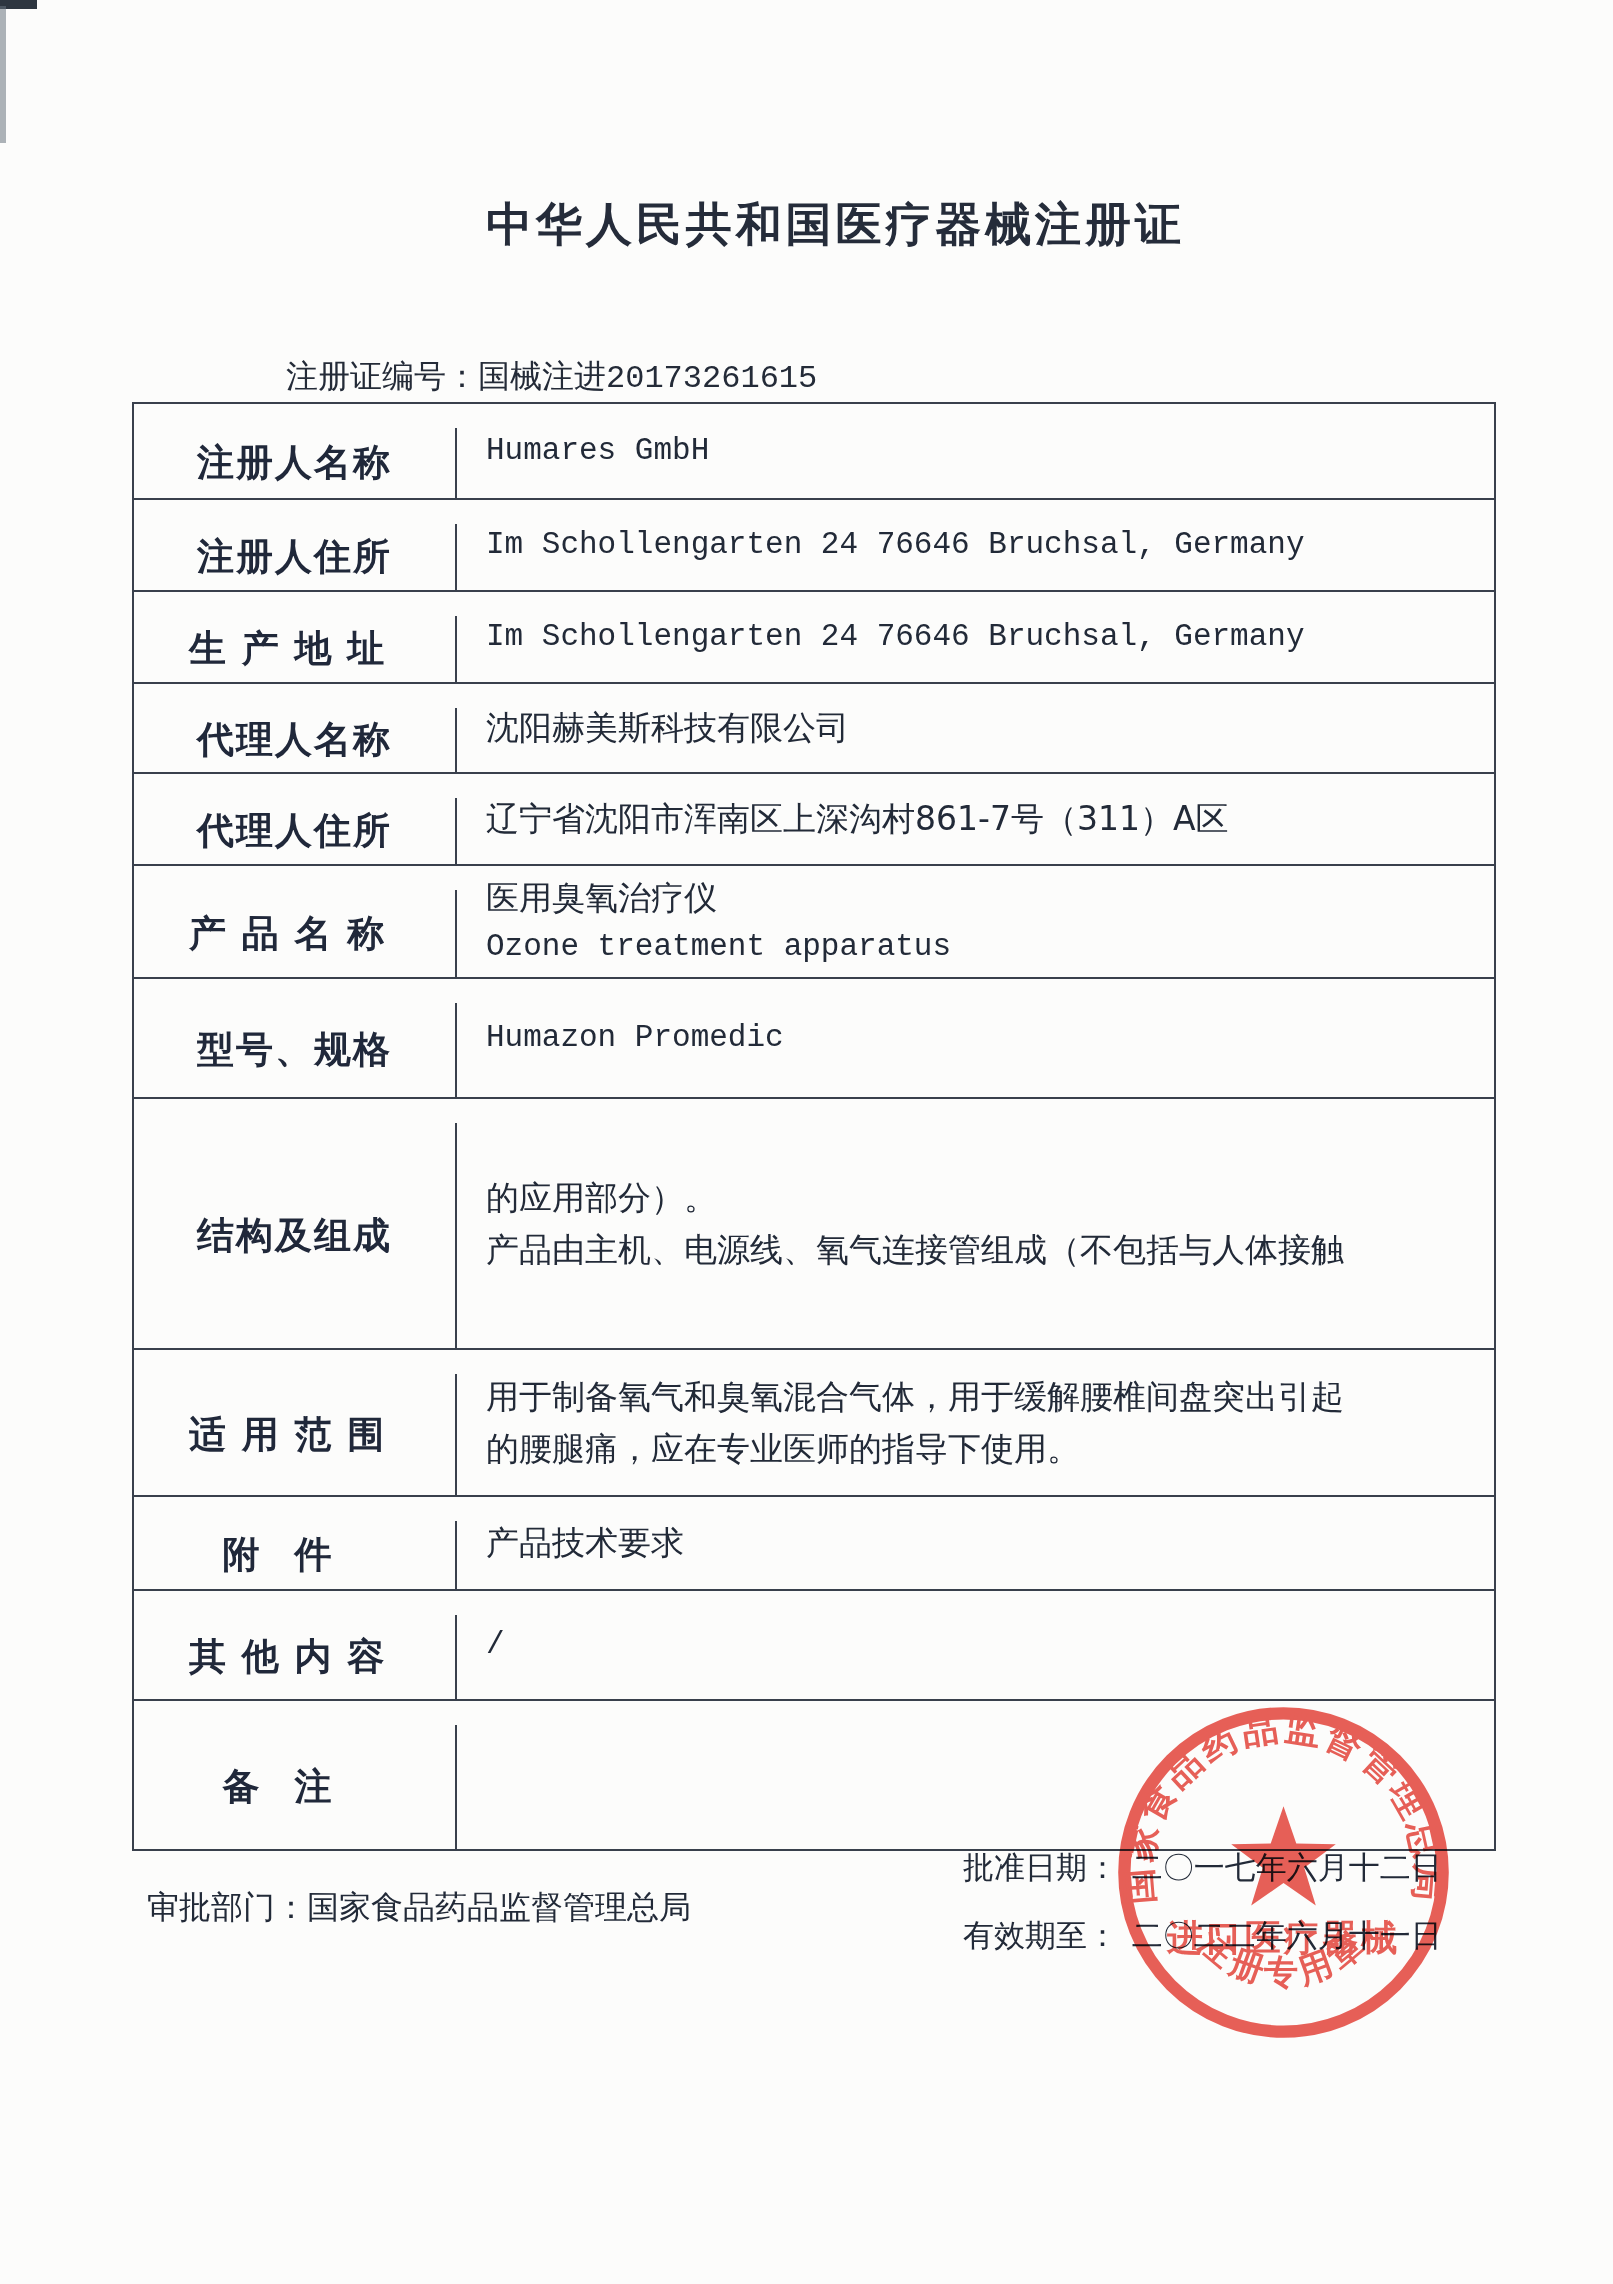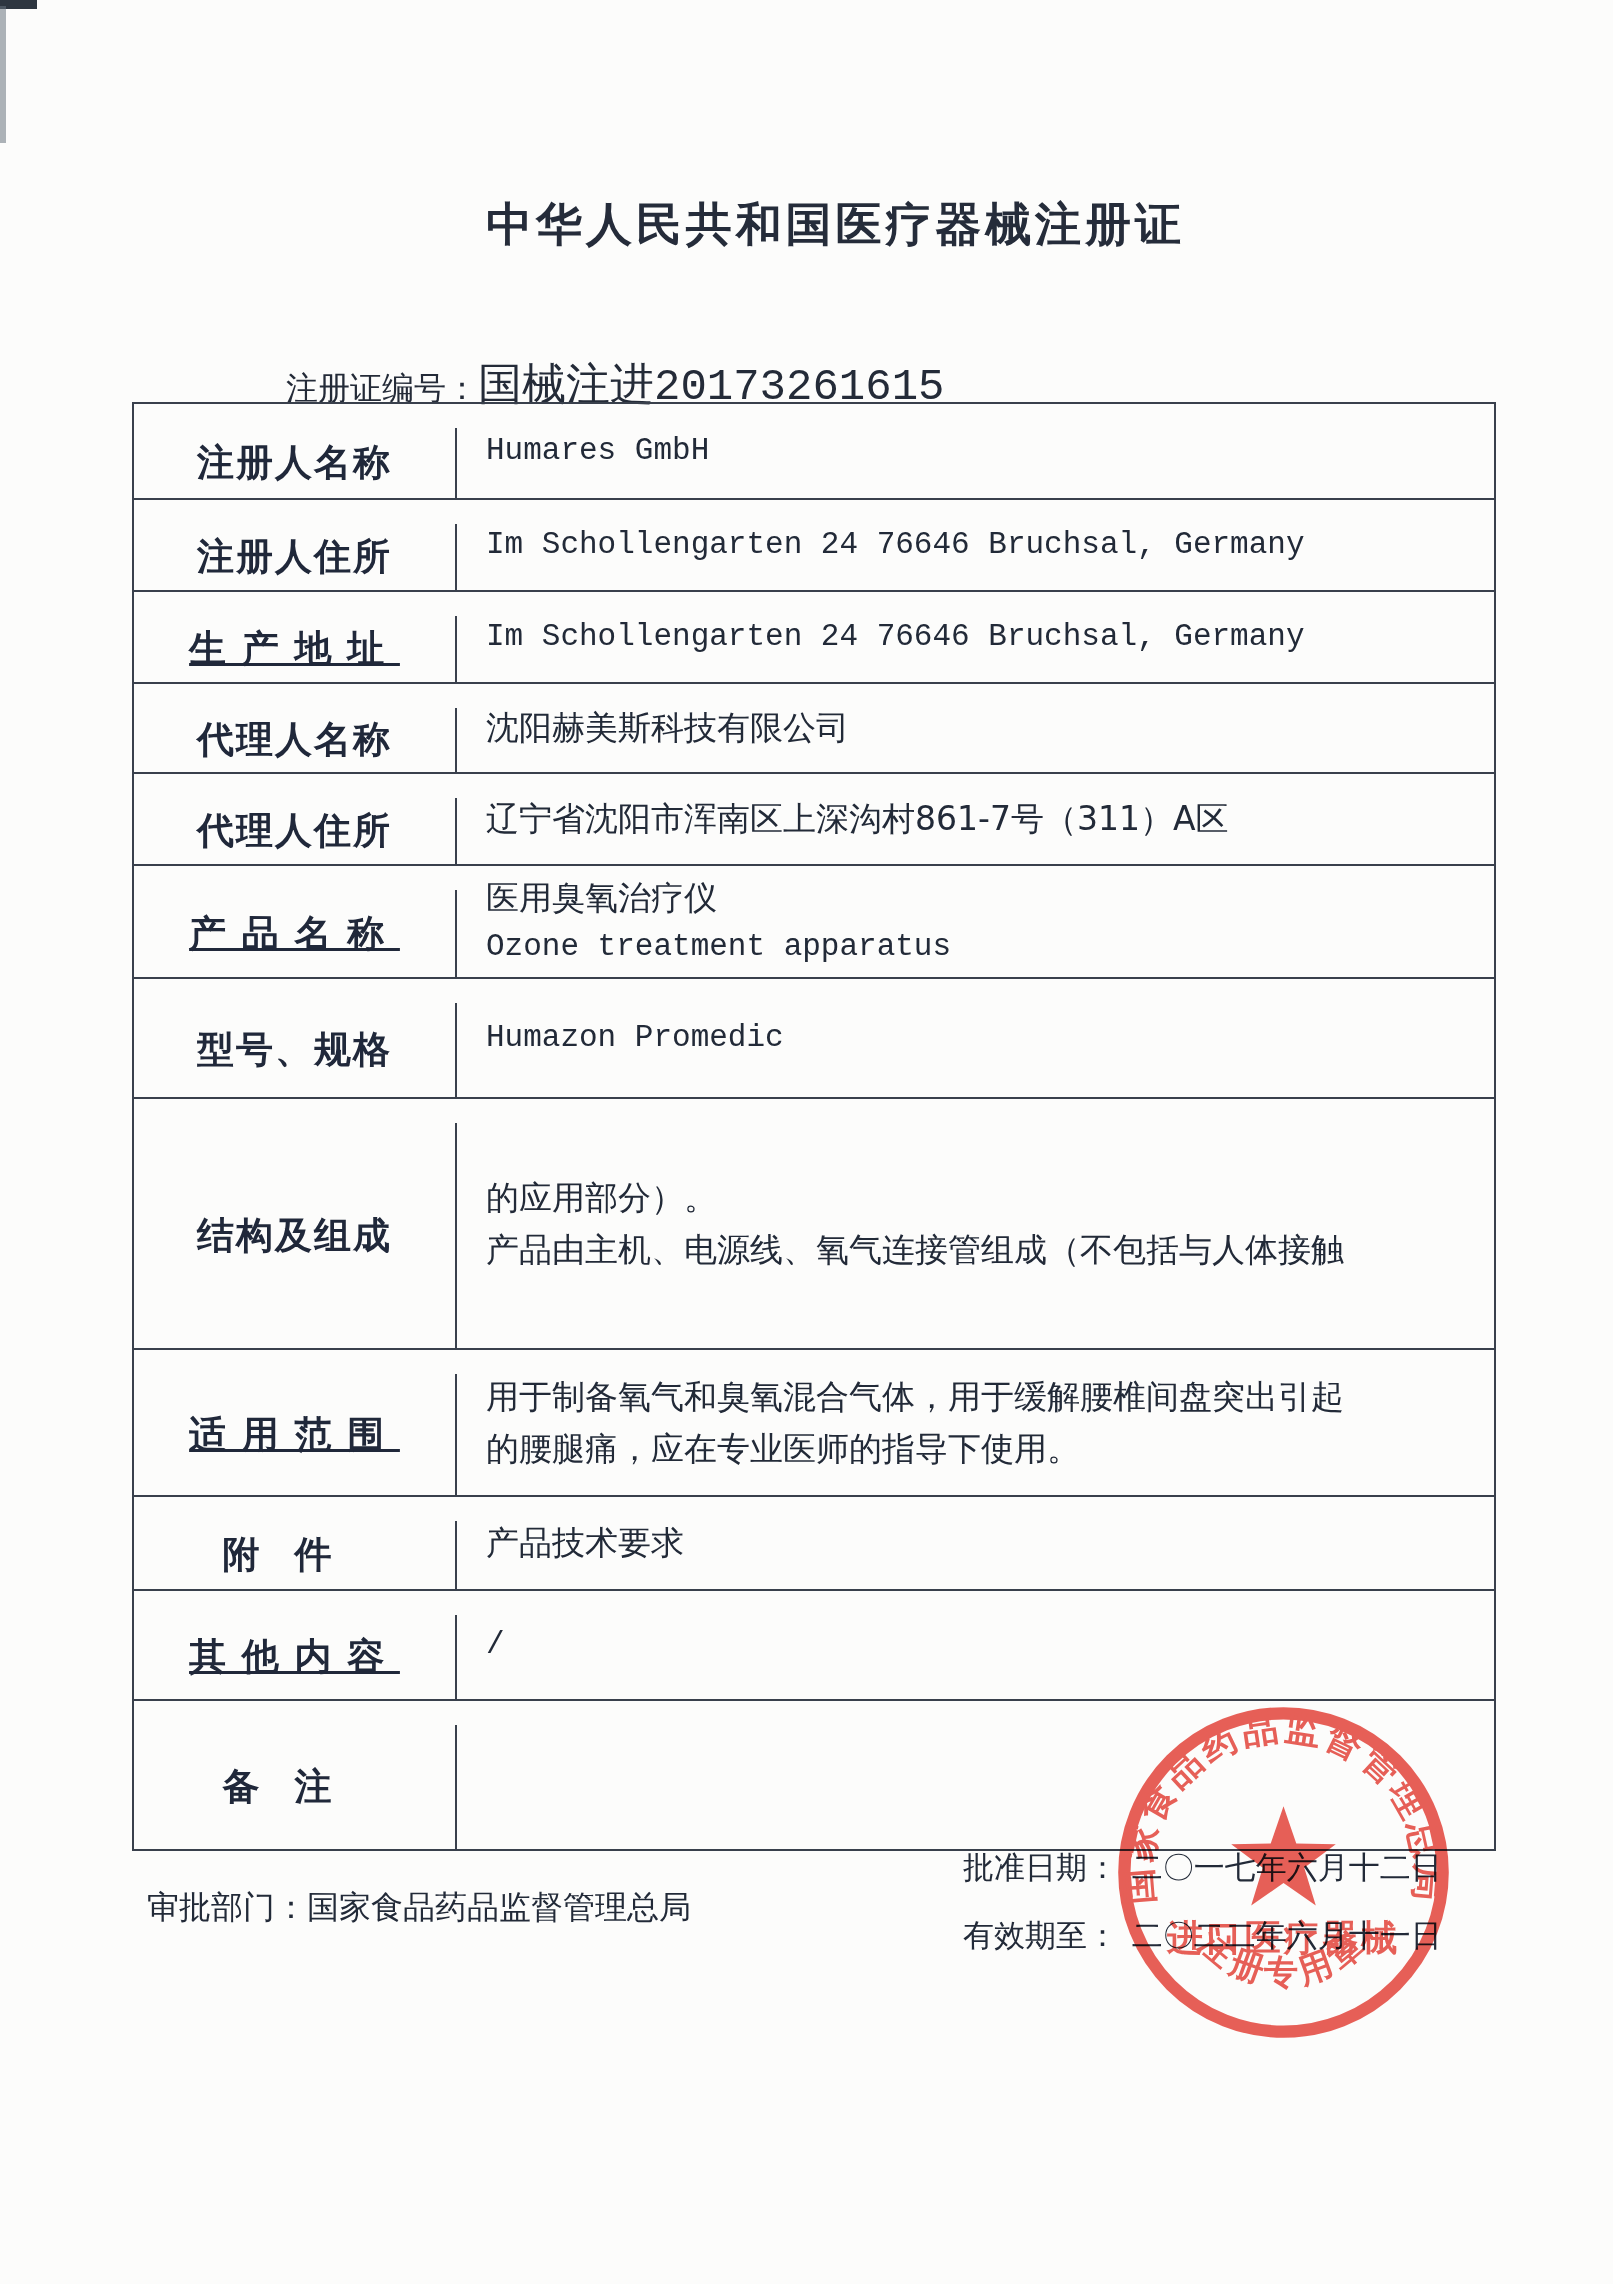--- a/index.html
+++ b/index.html
@@ -17,21 +17,21 @@
 
   .title{
     position:absolute;top:194px;left:0;width:100%;
     text-align:center;padding-left:58px;box-sizing:border-box;
     font-size:46px;font-weight:700;letter-spacing:3.9px;color:#252c3a;
   }
   .regline{
     position:absolute;left:286px;top:355px;
     font-size:32px;color:#242b38;white-space:nowrap;
   }
-  .regline .num{font-family:"Liberation Mono","DejaVu Sans Mono",monospace;font-size:44px;}
+  .regline .num{font-family:"Liberation Mono","DejaVu Sans Mono",monospace;font-size:32px;}
 
   .doc-table{
     position:absolute;left:132px;top:402px;width:1364px;
     border:2.9px solid #39404c;box-sizing:border-box;
     background:transparent;
   }
   .t-row{display:flex;box-sizing:border-box;border-top:2.9px solid #39404c;}
   .t-row:first-child{border-top:none;}
   .cell-label{
     width:323px;flex:0 0 323px;box-sizing:border-box;
@@ -42,21 +42,21 @@
     margin-top:24px;
   }
   .cell-value{
     flex:1;display:flex;flex-direction:column;justify-content:center;
     padding:5.9px 45px 5.9px 29px;box-sizing:border-box;
     font-size:33px;color:#222a38;line-height:1.55;
     font-family:"DejaVu Sans",sans-serif;
   }
   .latin{font-family:"Liberation Mono","DejaVu Sans Mono",monospace;font-size:31px;}
   .ls2{letter-spacing:2px;}
-  .ls16{letter-spacing:15.7px;text-decoration:underline;}
+  .ls16{letter-spacing:15.7px;}
   .ls36{letter-spacing:35px;}
 
   .footer-dept{
     position:absolute;left:147px;top:1886px;
     font-size:32px;color:#222a38;white-space:nowrap;
   }
   .footer-date{
     position:absolute;left:963px;top:1847px;
     font-size:31px;color:#222a38;white-space:nowrap;
   }

